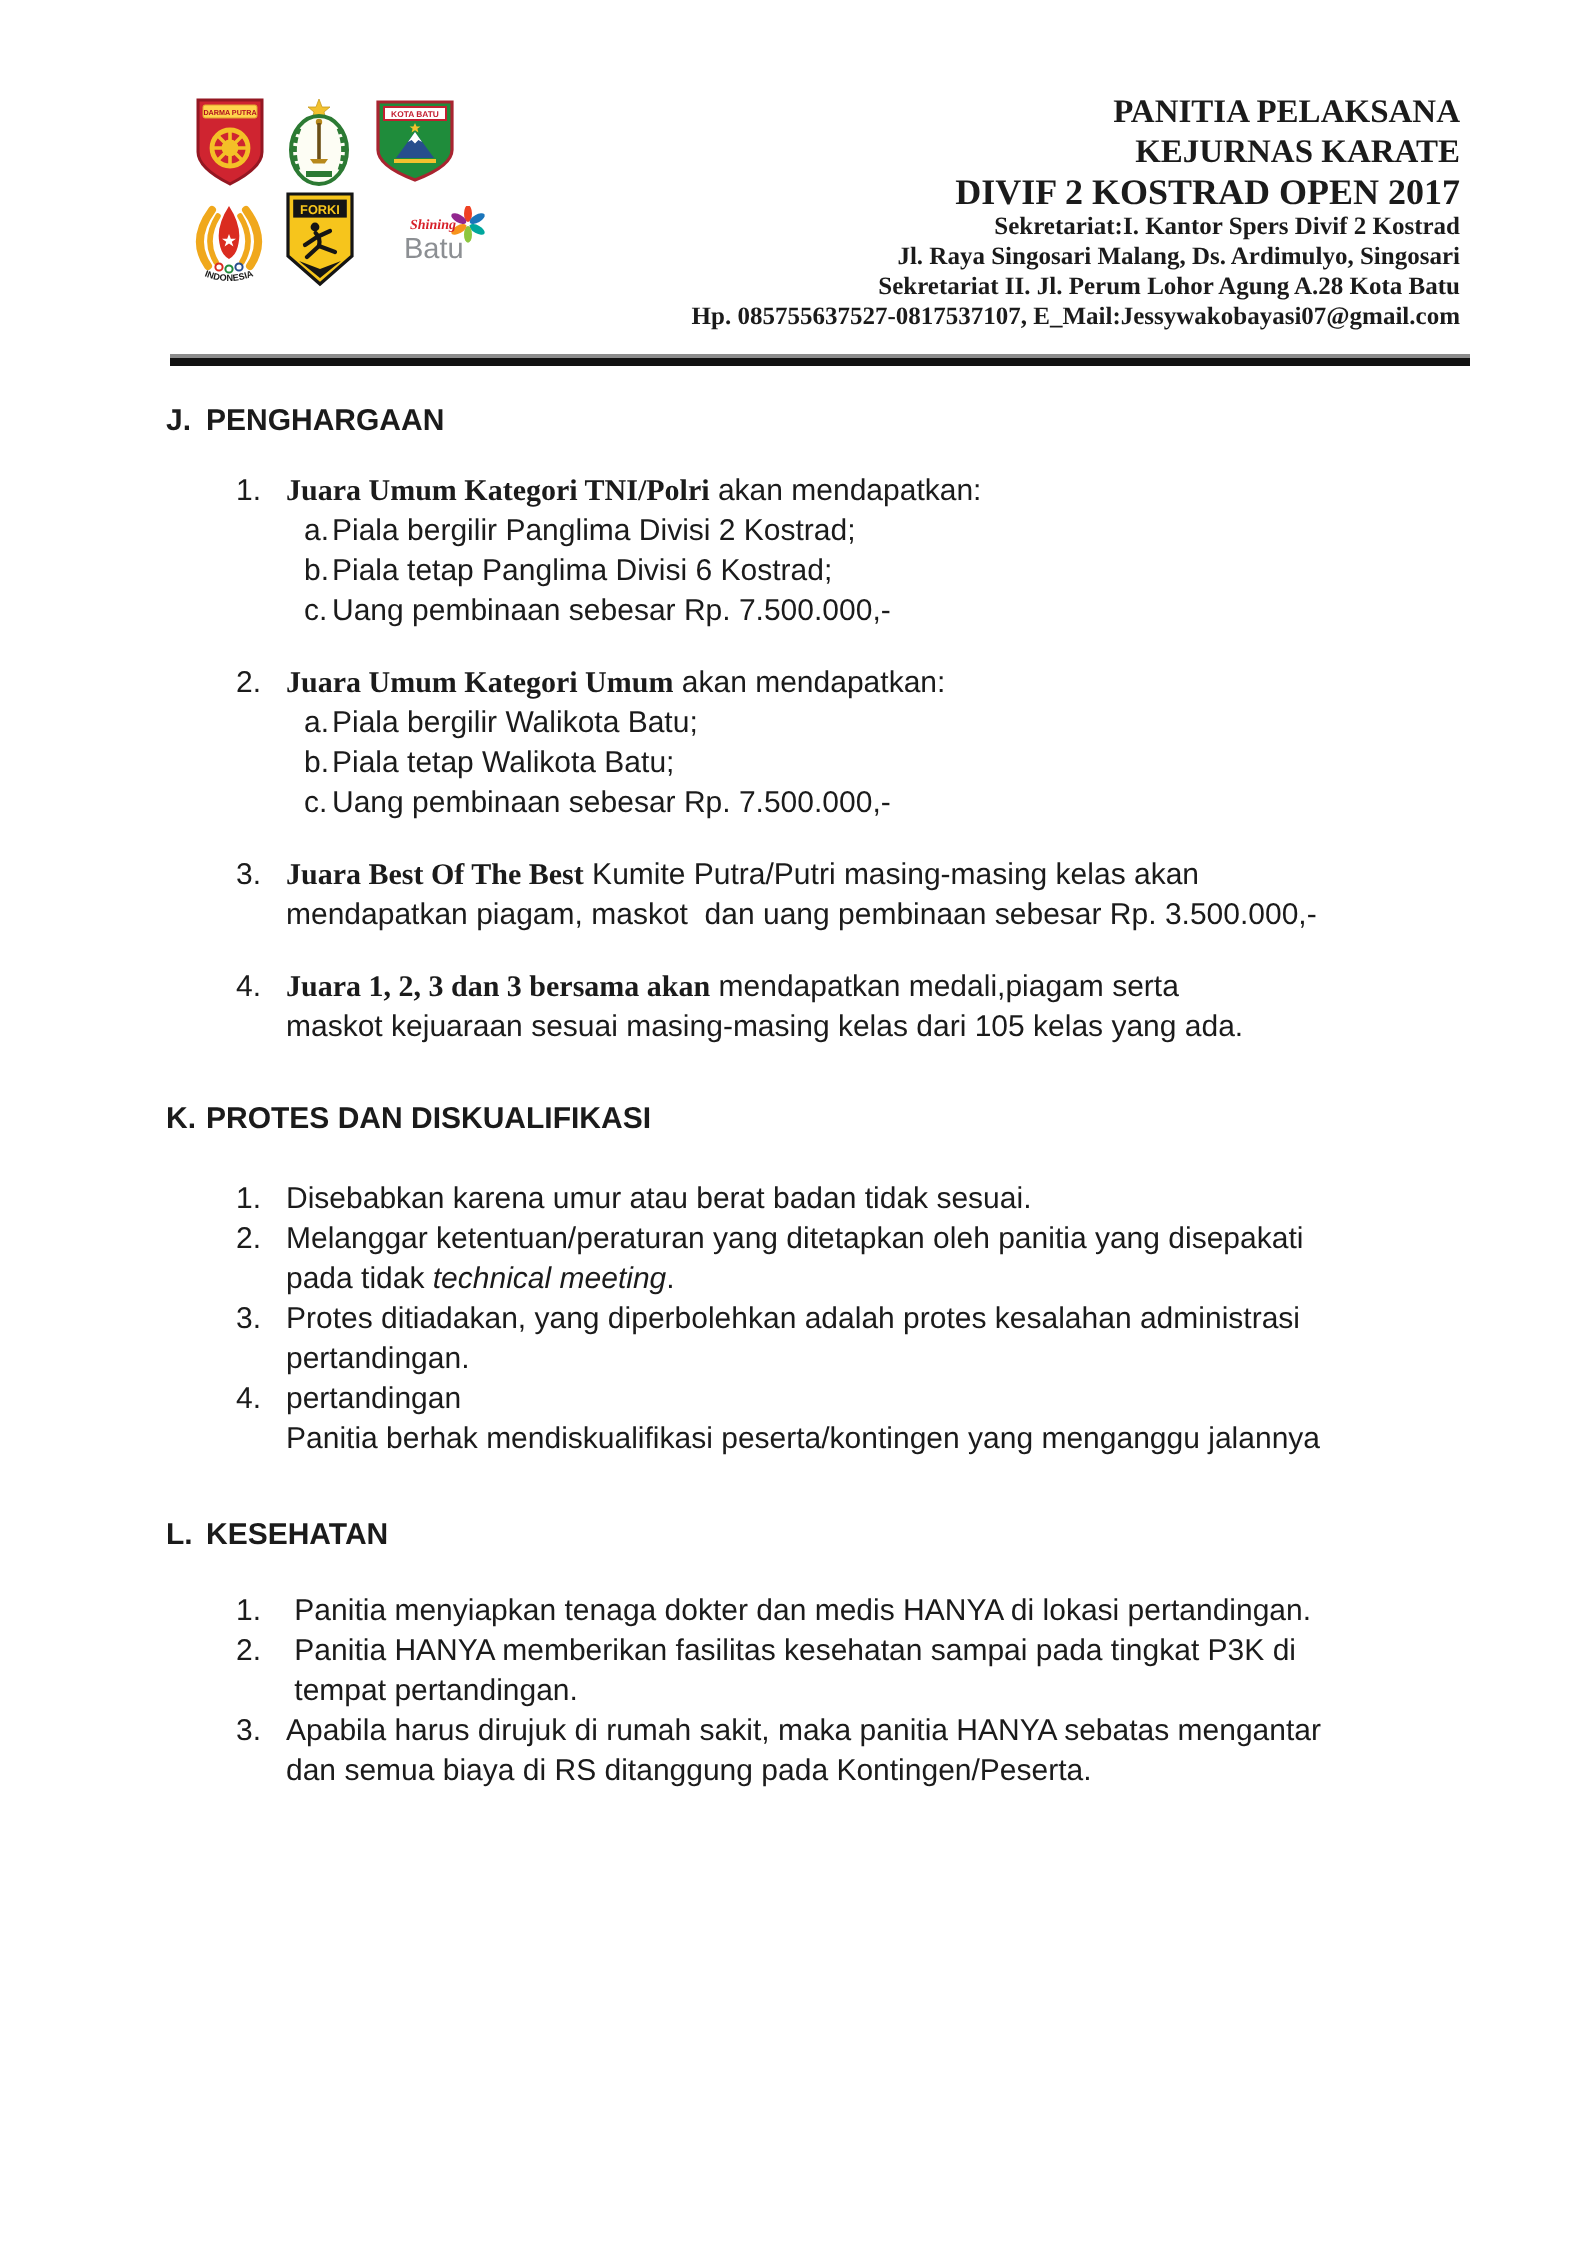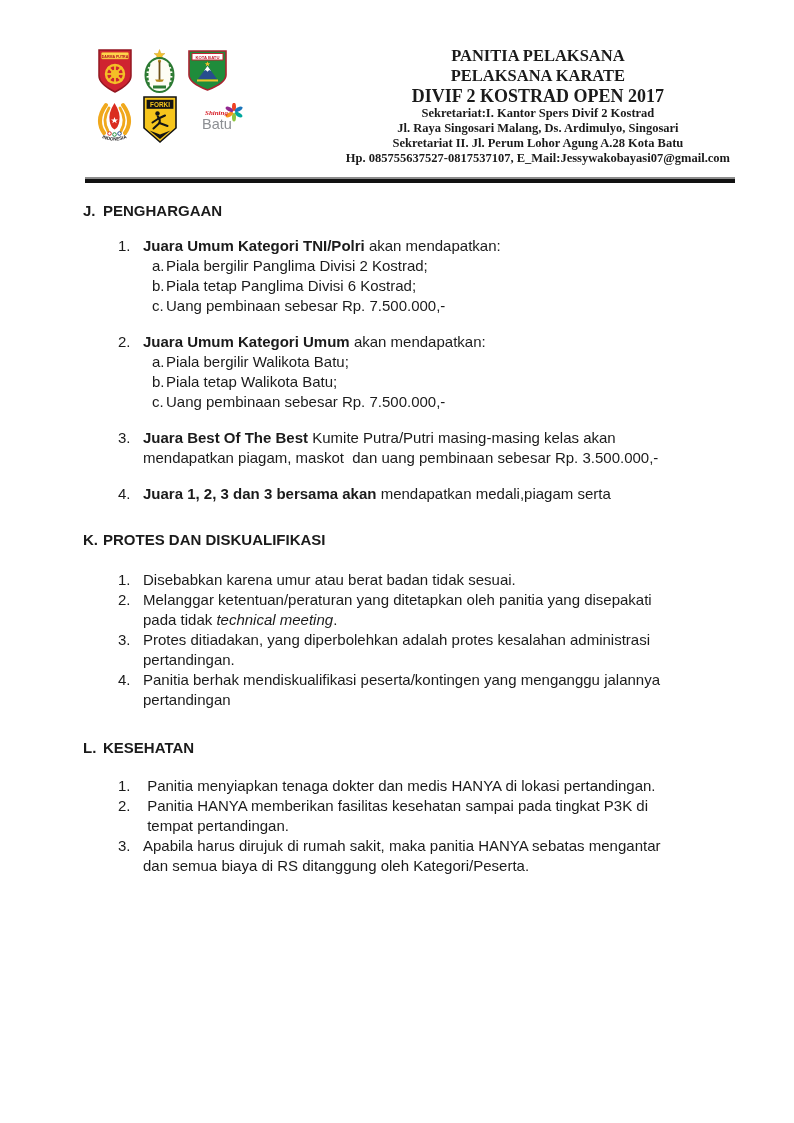--- a/index.html
+++ b/index.html
@@ -15,21 +15,21 @@
   .logo { position:absolute; }
   #logo-darma    { left:97px;  top:49px;  width:36px; height:44px; }
   #logo-kostrad  { left:142px; top:49px;  width:35px; height:45px; }
   #logo-kotabatu { left:187px; top:50px;  width:41px; height:41px; }
   #logo-koni     { left:93px;  top:96px;  width:43px; height:48px; }
   #logo-forki    { left:142px; top:96px;  width:36px; height:48px; }
   #logo-shining  { left:196px; top:103px; width:48px; height:32px; }
   .logo svg { display:block; width:100%; height:100%; }
 
   .org {
-    position:absolute; top:46px; right:64px; text-align:center;
+    position:absolute; top:46px; right:64px; text-align:right;
     font-family:"Liberation Serif", serif;
   }
   .org-bold   { font-weight:bold; font-size:16.5px; line-height:20px; }
   .org-big    { font-size:18px; }
   .org-italic { font-weight:bold; font-size:12.5px; line-height:15px; }
 
   .rule {
     position:absolute; left:85px; top:177px; width:650px; height:4px;
     background:#111111; border-top:2px solid #8c8c8c;
   }
@@ -43,21 +43,21 @@
   .sec-letter { width:20px; flex:none; }
   .list {}
   .item-block {}
   .item-row { display:flex; }
   .item-row .num { width:25px; margin-left:35px; flex:none; }
   .itext { flex:1; }
   .iline { white-space:pre; }
   .sub-row { display:flex; }
   .sub-row .slet { width:14px; margin-left:69px; flex:none; }
   .stext { white-space:pre; }
-  .seg-b { font-weight:bold; }
+  .seg-b { font-weight:bold;font-family:Liberation Serif, serif; }
   .seg-i { font-style:italic; }
 
   
   .s0 .list { margin-top:15px; }
   .s0 .item-block + .item-block { margin-top:16px; }
   .s1 { margin-top:26px; }
   .s1 .list { margin-top:20px; }
   .s2 { margin-top:28px; }
   .s2 .list { margin-top:18px; }
 </style>
@@ -163,21 +163,21 @@
           <ellipse cx="33.4" cy="6.3" rx="2" ry="4.2" fill="#92278f" transform="rotate(120 33.4 6.3)"></ellipse>
         </g>
         <text x="9" y="11.5" font-size="7" font-style="italic" font-weight="bold" fill="#d71f28" font-family="'Liberation Serif', serif">Shining</text>
         <text x="6" y="26" font-size="14.5" fill="#8c8f93" font-family="'Liberation Sans', sans-serif">Batu</text>
       </svg>
     </div>
   </div>
 
   <div class="org">
     <div class="org-bold">PANITIA PELAKSANA</div>
-    <div class="org-bold">PELAKSANA KARATE</div>
+    <div class="org-bold">KEJURNAS KARATE</div>
     <div class="org-bold org-big">DIVIF 2 KOSTRAD OPEN 2017</div>
     <div class="org-italic">Sekretariat:I. Kantor Spers Divif 2 Kostrad</div>
     <div class="org-italic">Jl. Raya Singosari Malang, Ds. Ardimulyo, Singosari</div>
     <div class="org-italic">Sekretariat II. Jl. Perum Lohor Agung A.28 Kota Batu</div>
     <div class="org-italic">Hp. 085755637527-0817537107, E_Mail:Jessywakobayasi07@gmail.com</div>
   </div>
 
   <div class="rule"></div>
 
   <div class="content">
@@ -234,20 +234,21 @@
                 <div class="iline"><span class="seg-b">Juara Best Of The Best</span><span class="seg-n"> Kumite Putra/Putri masing-masing kelas akan</span></div>
                 <div class="iline"><span class="seg-n">mendapatkan piagam, maskot  dan uang pembinaan sebesar Rp. 3.500.000,-</span></div>
               </div>
             </div>
           </div>
           <div class="item-block">
             <div class="item-row">
               <span class="num">4.</span>
               <div class="itext">
                 <div class="iline"><span class="seg-b">Juara 1, 2, 3 dan 3 bersama akan</span><span class="seg-n"> mendapatkan medali,piagam serta</span></div>
+                <div class="iline"><span class="seg-n">maskot kejuaraan sesuai masing-masing kelas dari 105 kelas yang ada.</span></div>
               </div>
             </div>
           </div>
         </div>
       </section>
       <section class="section s1">
         <div class="sec-head">
           <span class="sec-letter">K.</span>
           <span class="sec-title">PROTES DAN DISKUALIFIKASI</span>
         </div>
@@ -275,22 +276,22 @@
               <div class="itext">
                 <div class="iline"><span class="seg-n">Protes ditiadakan, yang diperbolehkan adalah protes kesalahan administrasi</span></div>
                 <div class="iline"><span class="seg-n">pertandingan.</span></div>
               </div>
             </div>
           </div>
           <div class="item-block">
             <div class="item-row">
               <span class="num">4.</span>
               <div class="itext">
+                <div class="iline"><span class="seg-n">pertandingan</span></div>
                 <div class="iline"><span class="seg-n">Panitia berhak mendiskualifikasi peserta/kontingen yang menganggu jalannya</span></div>
-                <div class="iline"><span class="seg-n">pertandingan</span></div>
               </div>
             </div>
           </div>
         </div>
       </section>
       <section class="section s2">
         <div class="sec-head">
           <span class="sec-letter">L.</span>
           <span class="sec-title">KESEHATAN</span>
         </div>
@@ -310,21 +311,21 @@
                 <div class="iline"><span class="seg-n"> Panitia HANYA memberikan fasilitas kesehatan sampai pada tingkat P3K di</span></div>
                 <div class="iline"><span class="seg-n"> tempat pertandingan.</span></div>
               </div>
             </div>
           </div>
           <div class="item-block">
             <div class="item-row">
               <span class="num">3.</span>
               <div class="itext">
                 <div class="iline"><span class="seg-n">Apabila harus dirujuk di rumah sakit, maka panitia HANYA sebatas mengantar</span></div>
-                <div class="iline"><span class="seg-n">dan semua biaya di RS ditanggung oleh Kategori/Peserta.</span></div>
+                <div class="iline"><span class="seg-n">dan semua biaya di RS ditanggung pada Kontingen/Peserta.</span></div>
               </div>
             </div>
           </div>
         </div>
       </section>
     </div>
 
 </div>
 
 </body></html>

